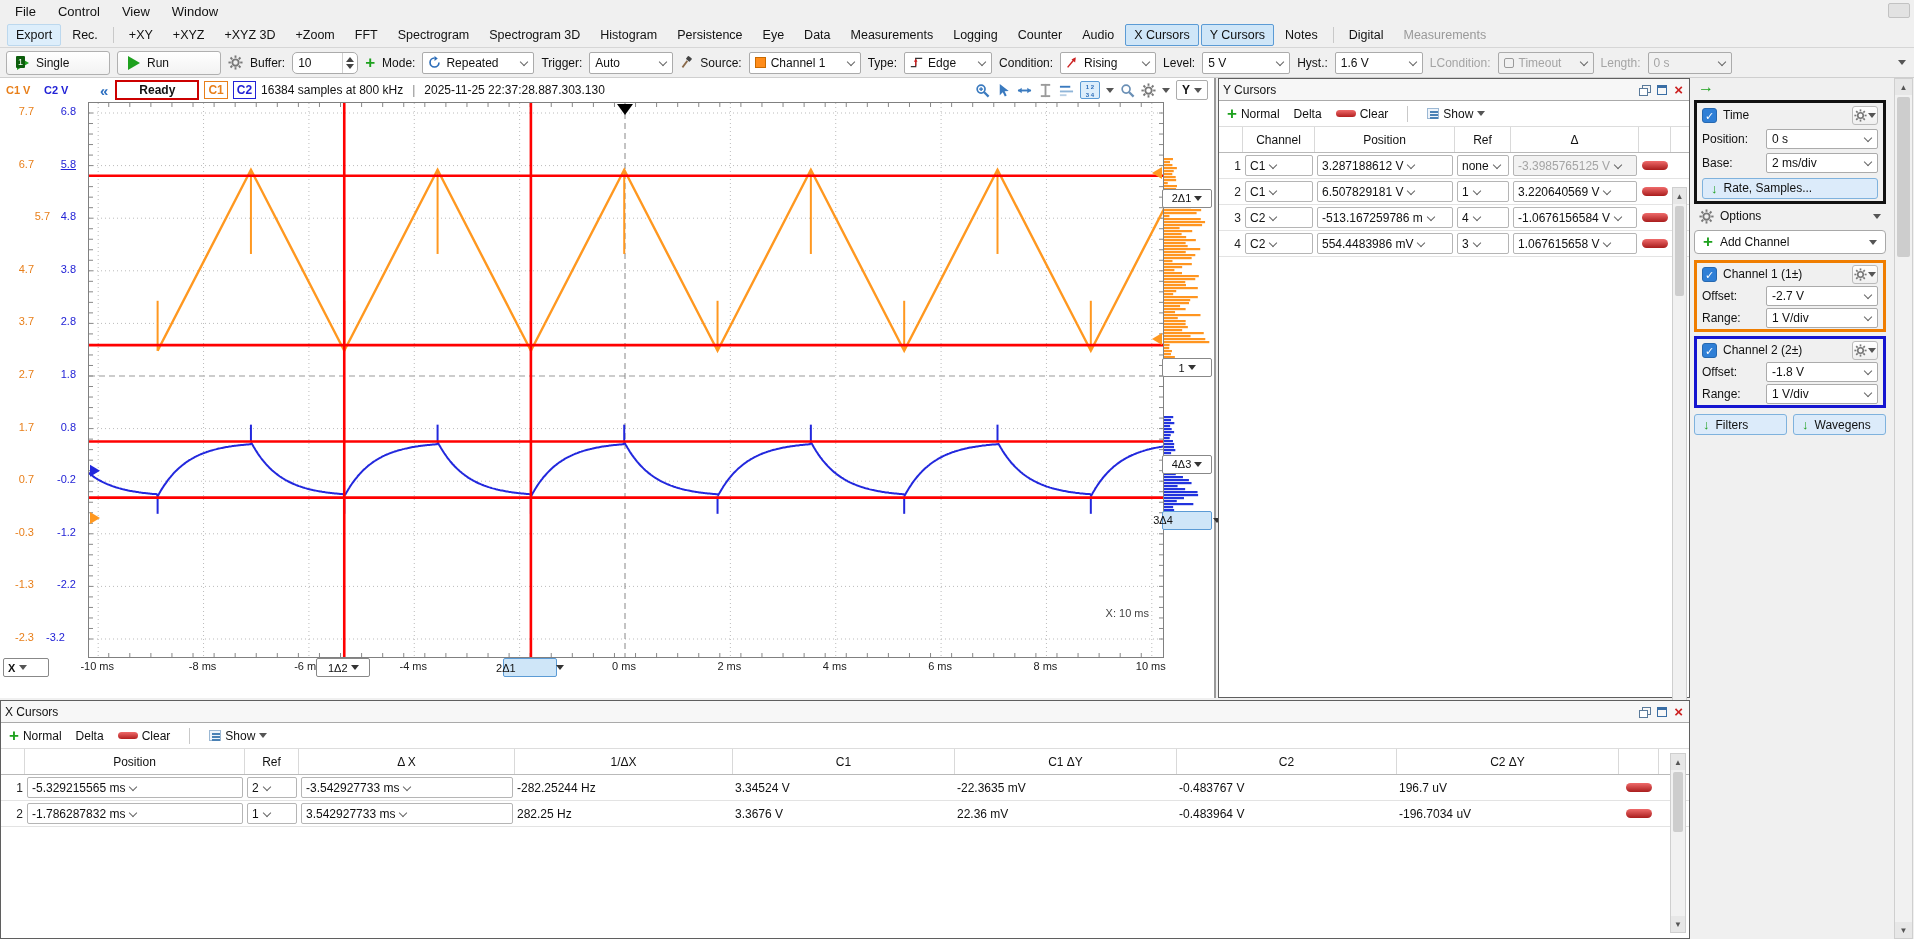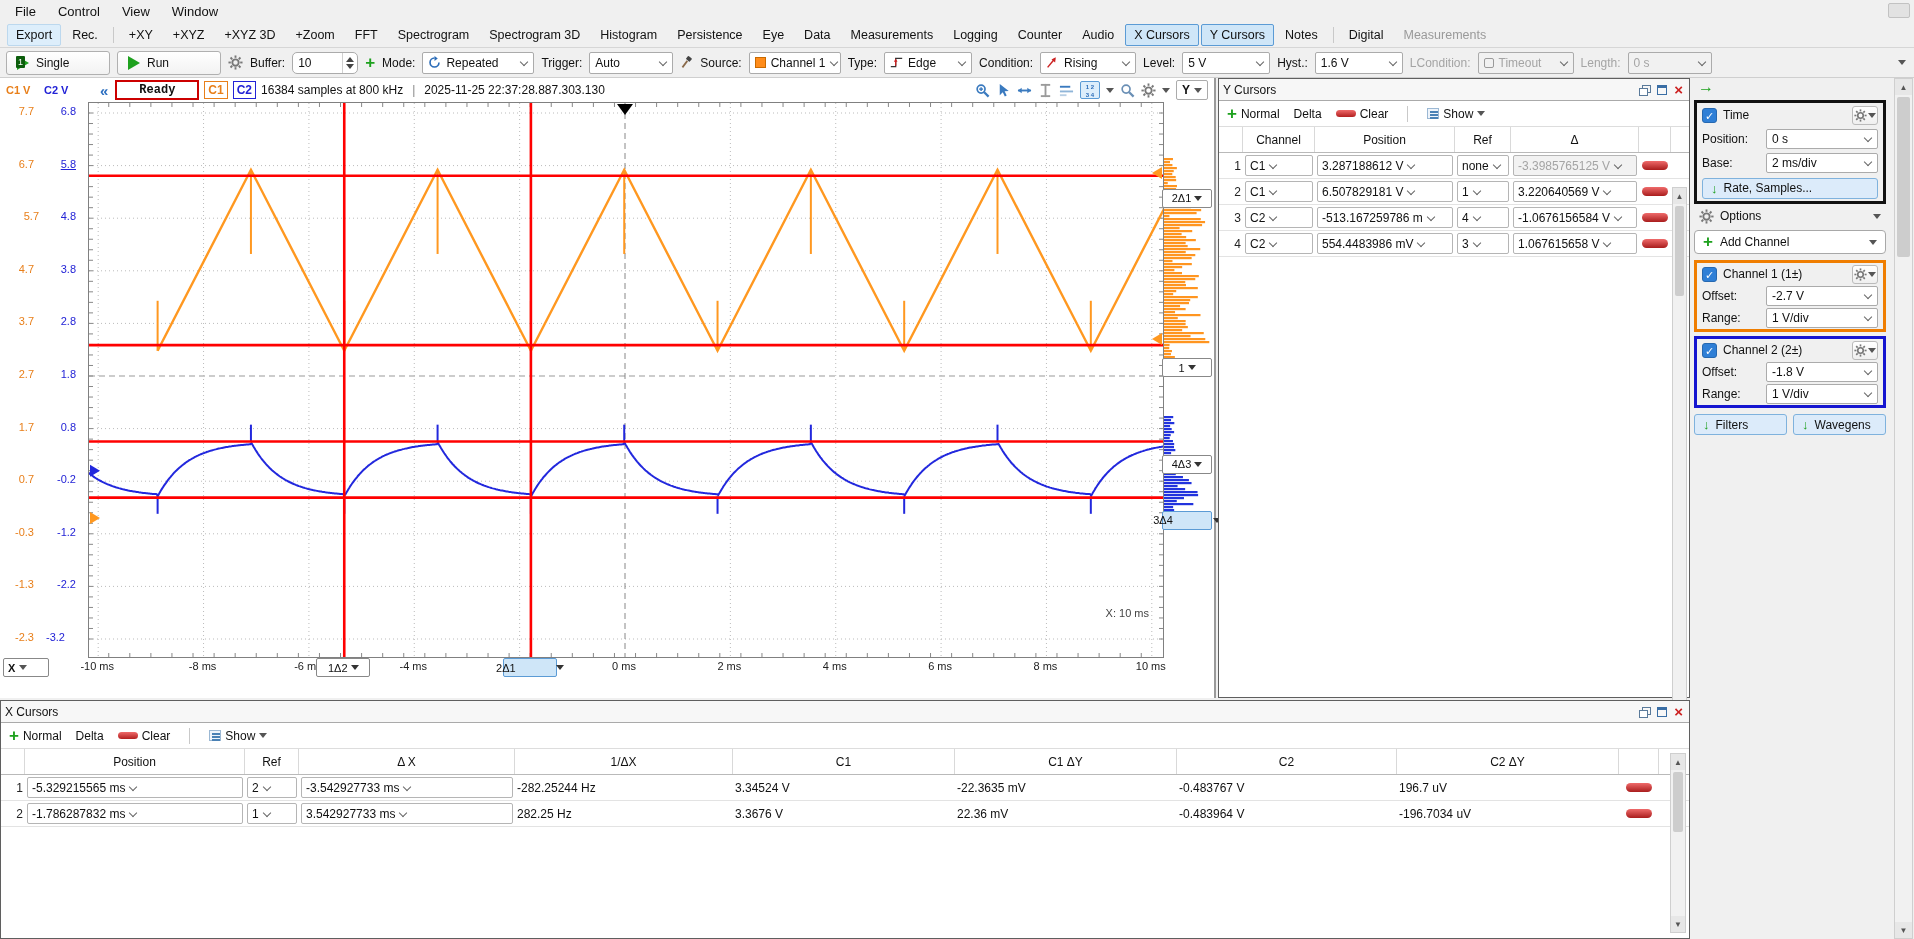--- a/index.html
+++ b/index.html
@@ -38,21 +38,21 @@
   .sq-dis { width:10px; height:10px; border:1.4px solid #9a9a9a; border-radius:2px; flex:none; }
   .i { width:15px; height:15px; flex:none; }
   .i.sm { width:13px; height:13px; }
   .mini-dn { width:0; height:0; border-top:5px solid #555; border-left:4px solid transparent; border-right:4px solid transparent; }
 
   
   .scope { position:absolute; left:0; top:78px; width:1216px; height:620px; background:#fff; border-right:2px solid #9a9a9a; }
   .statusbar { position:absolute; left:0; top:0; width:100%; height:24px; display:flex; align-items:center; gap:5px; padding-left:100px; font-size:12px; }
   .collapse { color:#2d6fc0; font-size:15px; font-weight:bold; margin-right:2px; }
   .collapse::after { content:"«"; }
-  .ready { border:2px solid #cc0000; padding:1px 22px; font-weight:bold; background:#fff;font-family:Liberation Mono, monospace; }
+  .ready { border:2px solid #cc0000; padding:1px 22px; font-weight:bold; background:#fff; }
   .chbadge { border:1px solid; padding:1px 3px; font-weight:bold; font-size:12px; background:#fff; }
   .chbadge.c1 { color:#e87f1a; border-color:#e87f1a; }
   .chbadge.c2 { color:#2222d6; border-color:#2222d6; }
   .stat-sep { color:#888; padding:0 4px; }
   .ptools { margin-left:auto; display:flex; align-items:center; gap:6px; padding-right:6px; }
   .gridico { width:20px; height:18px; border:1px solid #5b9bd5; background:#ddeefb; border-radius:2px; color:#2b6cb8; font-size:6px; line-height:8px; text-align:center; font-weight:bold; padding-top:1px; }
   .ybtn { border:1px solid #ababab; border-radius:2px; background:#fff; height:20px; display:inline-flex; align-items:center; gap:4px; padding:0 5px; font-weight:bold; }
   .axis-h { position:absolute; font-size:11px; font-weight:bold; }
   .axlab { position:absolute; font-size:11px; width:34px; text-align:right; }
   .c1col { color:#e87f1a; } .c2col { color:#2222d6; }
@@ -245,21 +245,21 @@
   </div>
   <span class="lbl">Trigger:</span>
   <div class="combo" style="width:84px">
     <span class="fill">Auto</span>
       <span class="chev"></span>
   </div>
   <svg class="i sm">
       <use href="#hammer"></use>
     </svg>
   <span class="lbl">Source:</span>
-  <div class="combo" style="width:92px">
+  <div class="combo" style="width:112px">
     <span class="swatch"></span>
     <span class="fill">Channel 1</span>
       <span class="chev"></span>
   </div>
   <span class="lbl">Type:</span>
   <div class="combo" style="width:88px">
     <svg class="i sm">
         <use href="#edge"></use>
       </svg>
     <span class="fill">Edge</span>
@@ -337,21 +337,21 @@
       <div class="ybtn">
         <span>Y</span>
         <span class="mini-dn"></span>
       </div>
     </div>
   </div>
 
   <div id="axis-labels">
       <div class="axlab c1col" style="left: 0px; top: 27px;">7.7</div>
       <div class="axlab c1col" style="left: 0px; top: 79.6px;">6.7</div>
-      <div class="axlab c1col" style="left: 5px; top: 132.2px;">5.7</div>
+      <div class="axlab c1col" style="left: 16px; top: 132.2px;">5.7</div>
       <div class="axlab c1col" style="left: 0px; top: 184.8px;">4.7</div>
       <div class="axlab c1col" style="left: 0px; top: 237.4px;">3.7</div>
       <div class="axlab c1col" style="left: 0px; top: 290px;">2.7</div>
       <div class="axlab c1col" style="left: 0px; top: 342.6px;">1.7</div>
       <div class="axlab c1col" style="left: 0px; top: 395.2px;">0.7</div>
       <div class="axlab c1col" style="left: 0px; top: 447.8px;">-0.3</div>
       <div class="axlab c1col" style="left: 0px; top: 500.4px;">-1.3</div>
       <div class="axlab c1col" style="left: 0px; top: 553px;">-2.3</div>
       <div class="axlab c2col" style="left: 42px; top: 27px;">6.8</div>
       <div class="axlab c2col" style="left: 42px; top: 79.6px; text-decoration: underline;">5.8</div>

